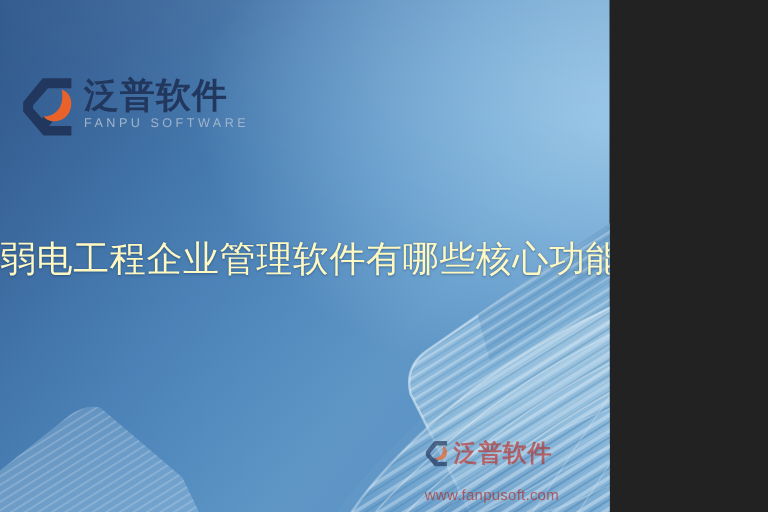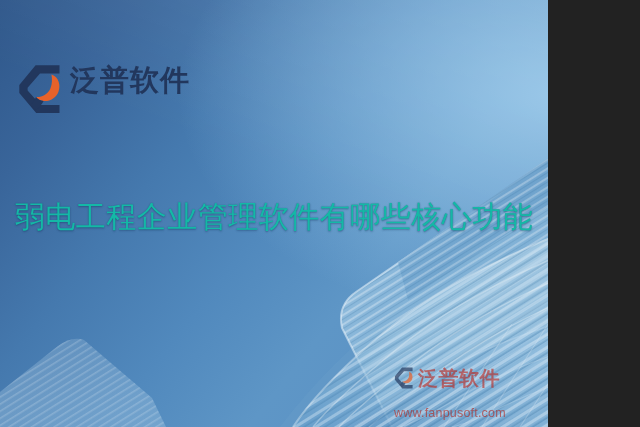--- a/index.html
+++ b/index.html
@@ -2,21 +2,21 @@
 <html><head>
 <meta charset="utf-8">
 <style>
   html, body {
     margin: 0;
     padding: 0;
     background: #222;
   }
   #banner {
     position: relative;
-    width: 548px;
+    width: 508px;
     height: 427px;
     overflow: hidden;
     font-family: "Liberation Sans", "DejaVu Sans", sans-serif;
     text-decoration: underline;
     -webkit-font-smoothing: antialiased;
   }
 
   
   .sky-base {
     position: absolute;
@@ -90,21 +90,21 @@
   
   .headline {
     position: absolute;
     left: 0;
     right: 0;
     top: 199px;
     text-align: center;
     font-family: "Liberation Serif", "DejaVu Serif", serif;
     font-size: 30px;
     line-height: 36px;
-    color: #14b8a6;
+    color: #fef9c3;
     letter-spacing: 0.5px;
     white-space: nowrap;
     text-shadow:
        0 1px 2px rgba(20,50,90,0.42),
        0 0 1px rgba(20,50,90,0.30);
   }
 
   
   .watermark {
     position: absolute;
@@ -284,20 +284,21 @@
                C22.4,36.7 19.8,35.2 18.0,33.0
                C24.2,33.4 30.0,30.0 32.4,24.4
                C34.3,20.0 34.2,15.0 33.5,10.6 Z" fill="#e8622a"></path>
 
       <path d="M18.0,33.0 C19.8,35.2 22.4,36.7 25.6,37.0
                C24.0,40.4 21.0,43.6 17.2,46.2
                L12.6,40.6 C15.0,38.4 16.9,35.8 18.0,33.0 Z" fill="#22375d"></path>
     </svg>
     <div class="logo-words">
       <div class="logo-cn">泛普软件</div>
+      <div class="logo-en">FANPU SOFTWARE</div>
     </div>
   </div>
 
   <div class="headline">弱电工程企业管理软件有哪些核心功能</div>
 
   <div class="watermark">
     <div class="wm-top">
       <svg class="wm-mark" viewBox="0 0 44 50">
         <path d="M17.6,1.2 L41.5,1.2 L41.5,9.6 L22.0,9.6 L9.6,23.8 L9.6,26.5
                  L22.6,41.0 L41.5,41.0 L41.5,49.0 L18.2,49.0 L1.3,29.0 L1.3,21.0 Z" fill="#22375d" opacity="0.85"></path>

